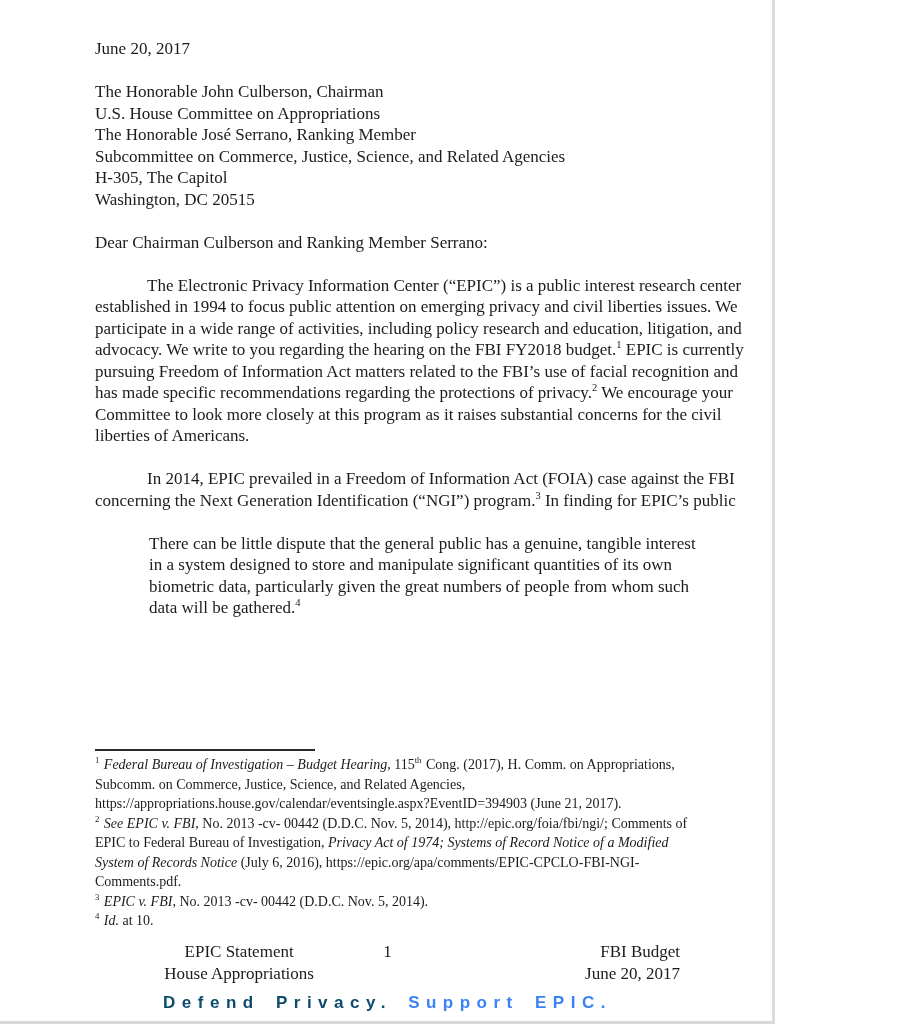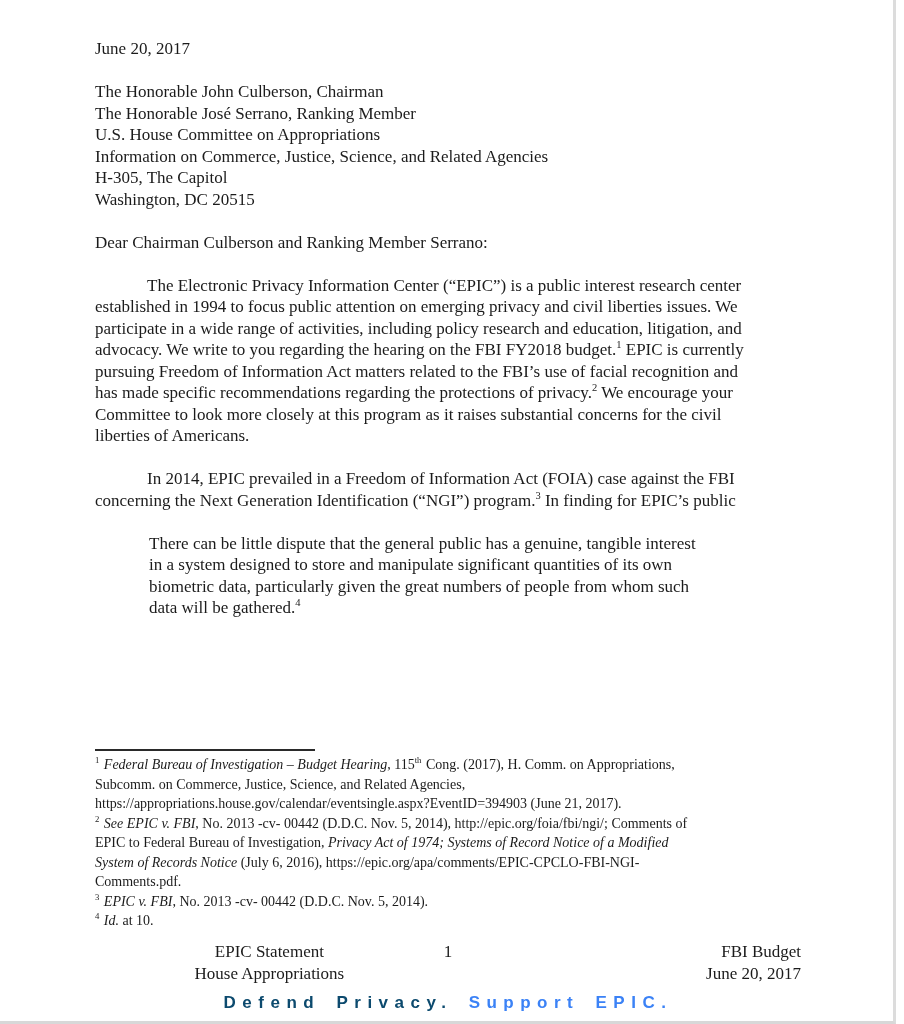--- a/index.html
+++ b/index.html
@@ -1,18 +1,18 @@
 <!DOCTYPE html>
 <html><head>
 <meta charset="utf-8">
 <style>
   html, body { margin: 0; padding: 0; background: #ffffff; }
   .page {
     position: relative;
-    width: 896px;
+    width: 775px;
     height: 1024px;
     box-sizing: border-box;
     background: #ffffff;
     border-right: 3px solid #dcdcdc;
     border-bottom: 3px solid #d8d8d8;
     padding: 38px 92px 8px 95px;
     font-family: "Liberation Serif", "DejaVu Serif", serif;
     font-size: 17px;
     line-height: 21.5px;
     color: #1b1b1b;
@@ -56,23 +56,23 @@
 </style>
 </head>
 <body>
 
 <div class="page">
 
   <div class="date">June 20, 2017</div>
 
   <div class="address">
     <div class="line">The Honorable John Culberson, Chairman</div>
+    <div class="line">U.S. House Committee on Appropriations</div>
     <div class="line">The Honorable José Serrano, Ranking Member</div>
-    <div class="line">U.S. House Committee on Appropriations</div>
-    <div class="line">Information on Commerce, Justice, Science, and Related Agencies</div>
+    <div class="line">Subcommittee on Commerce, Justice, Science, and Related Agencies</div>
     <div class="line">H-305, The Capitol</div>
     <div class="line">Washington, DC 20515</div>
   </div>
 
   <div class="salutation line">Dear Chairman Culberson and Ranking Member Serrano:</div>
 
   <div class="para">
       <div class="line"><span>The Electronic Privacy Information Center (“EPIC”) is a public interest research center</span></div>
       <div class="line"><span>established in 1994 to focus public attention on emerging privacy and civil liberties issues. We</span></div>
       <div class="line"><span>participate in a wide range of activities, including policy research and education, litigation, and</span></div>

